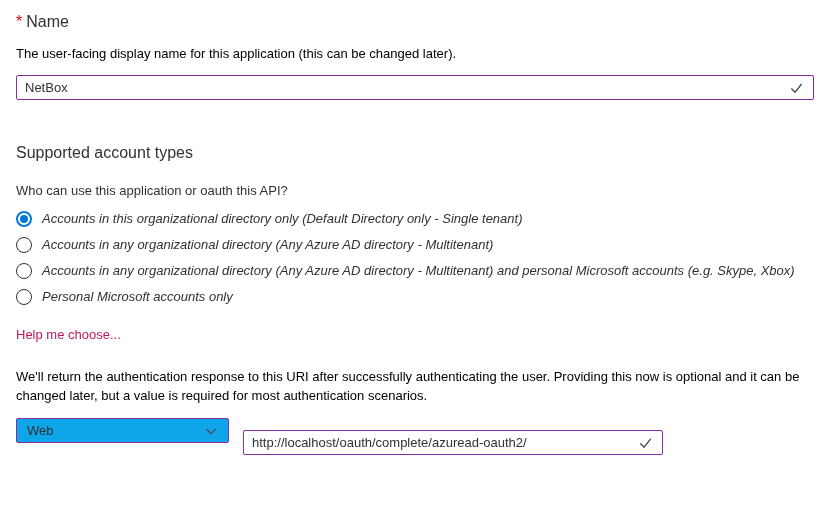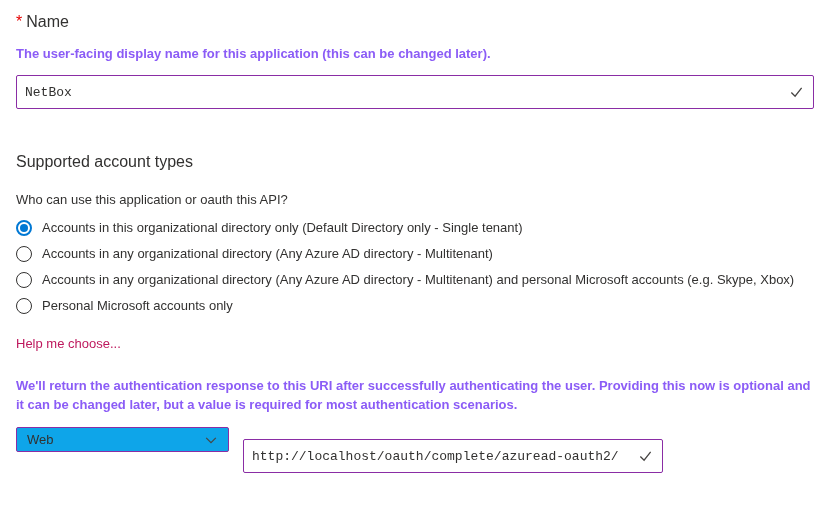--- a/index.html
+++ b/index.html
@@ -20,33 +20,32 @@
     line-height: 20px;
     margin: 0;
     color: #323130;
   }
   .required { color: #e50000; margin-right: 4px; }
 
   .desc {
     margin: 12px 0 0 0;
     line-height: 19px;
     max-width: 802px;
-    color: #8b5cf6;
-    font-weight: bold;
+    color: #000000;
   }
 
   
   .field-wrap { position: relative; margin-top: 12px; }
   .text-field {
     width: 100%;
-    height: 34px;
+    height: 25px;
     border: 1px solid #8A2DA5;
     border-radius: 2px;
     padding: 0 32px 0 8px;
-    font-family: Liberation Mono, monospace;
+    font-family: Liberation Sans, sans-serif;
     font-size: 13px;
     color: #323130;
     background: #fff;
     outline: none;
   }
   .field-icon {
     position: absolute;
     right: 10px; top: 50%;
     transform: translateY(-50%);
     display: flex; align-items: center;
@@ -74,21 +73,21 @@
   .radio-circle.selected { border: 2px solid #0078d4; }
   .radio-circle.selected::after {
     content: "";
     position: absolute;
     left: 50%; top: 50%;
     width: 8px; height: 8px;
     margin: -4px 0 0 -4px;
     border-radius: 50%;
     background: #0078d4;
   }
-  .radio-label { line-height: 16px; }
+  .radio-label { line-height: 16px; font-style: italic; }
 
   .help-link {
     display: inline-block;
     margin-top: 17px;
     color: #be185d;
     text-decoration: none;
     cursor: pointer;
   }
 
   .redirect-title { margin-top: 47px; }

